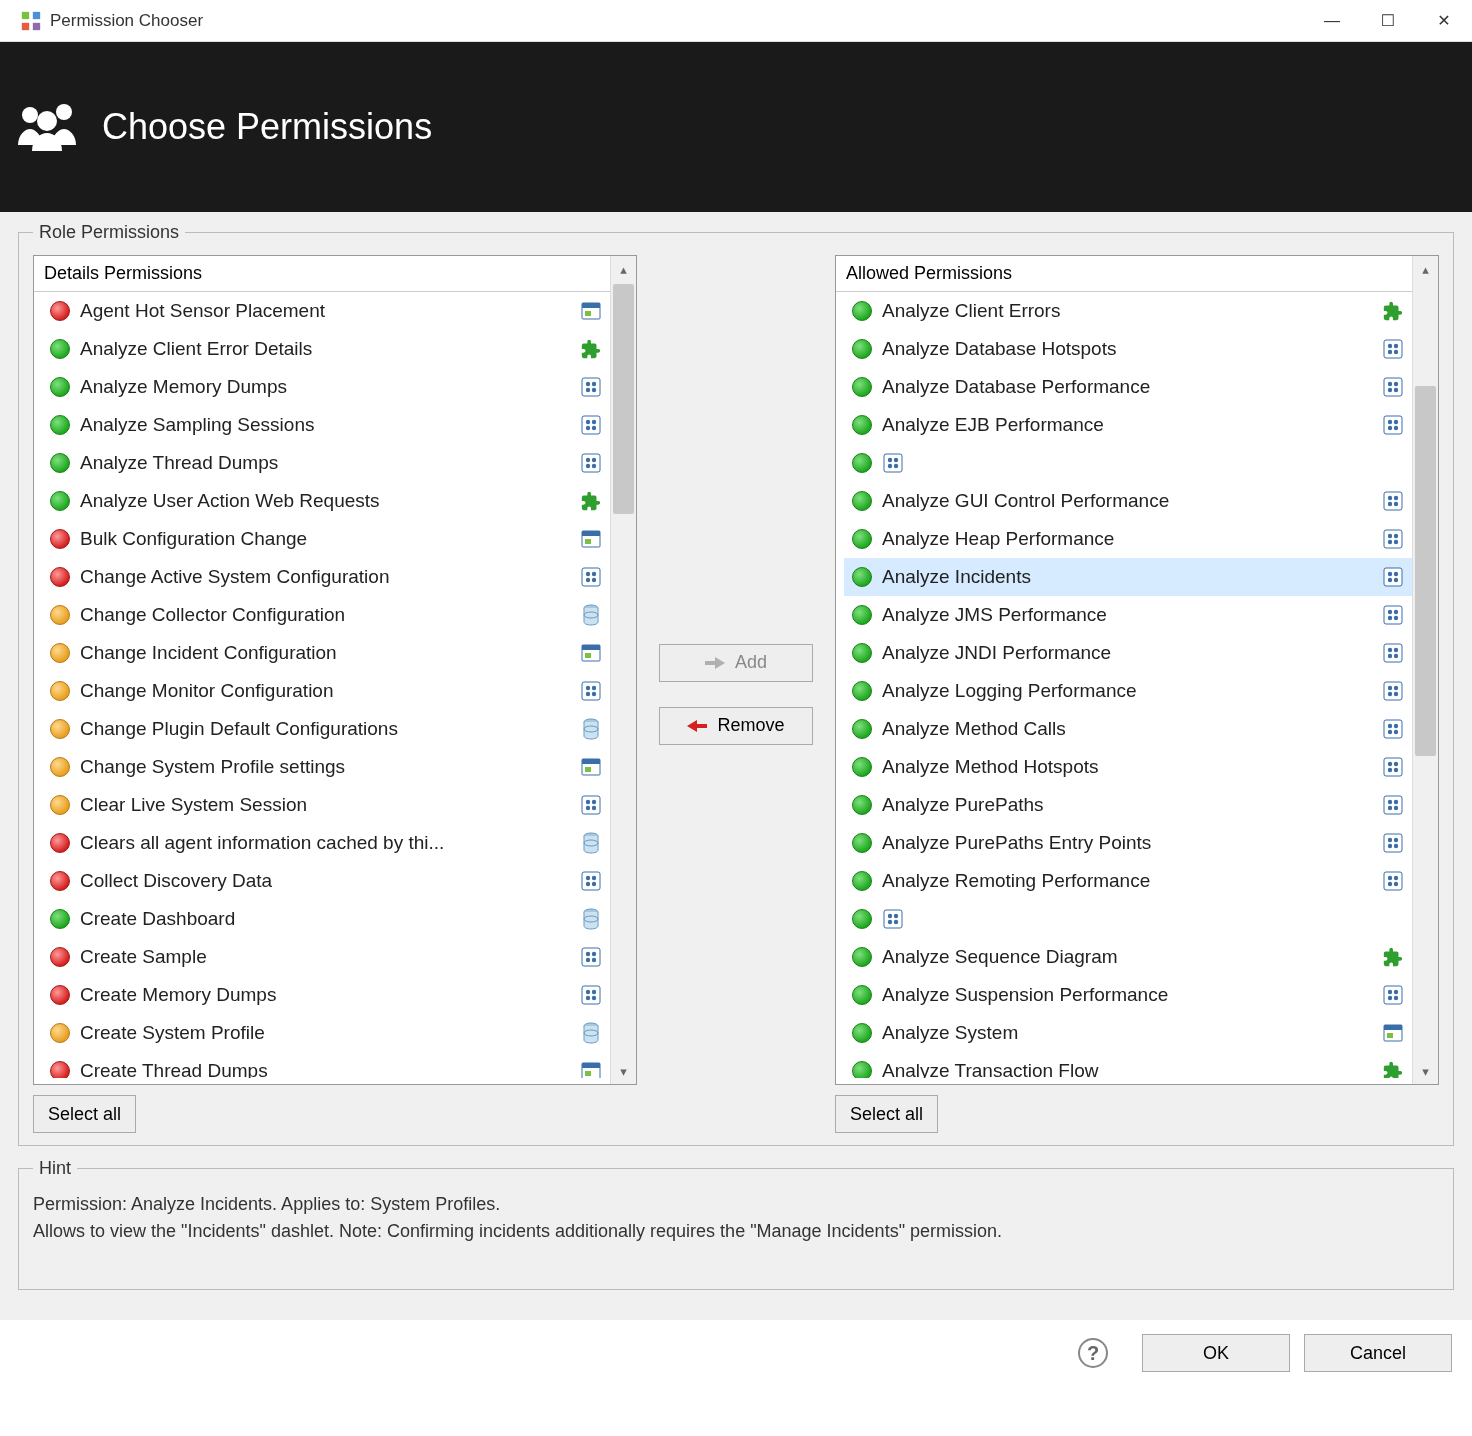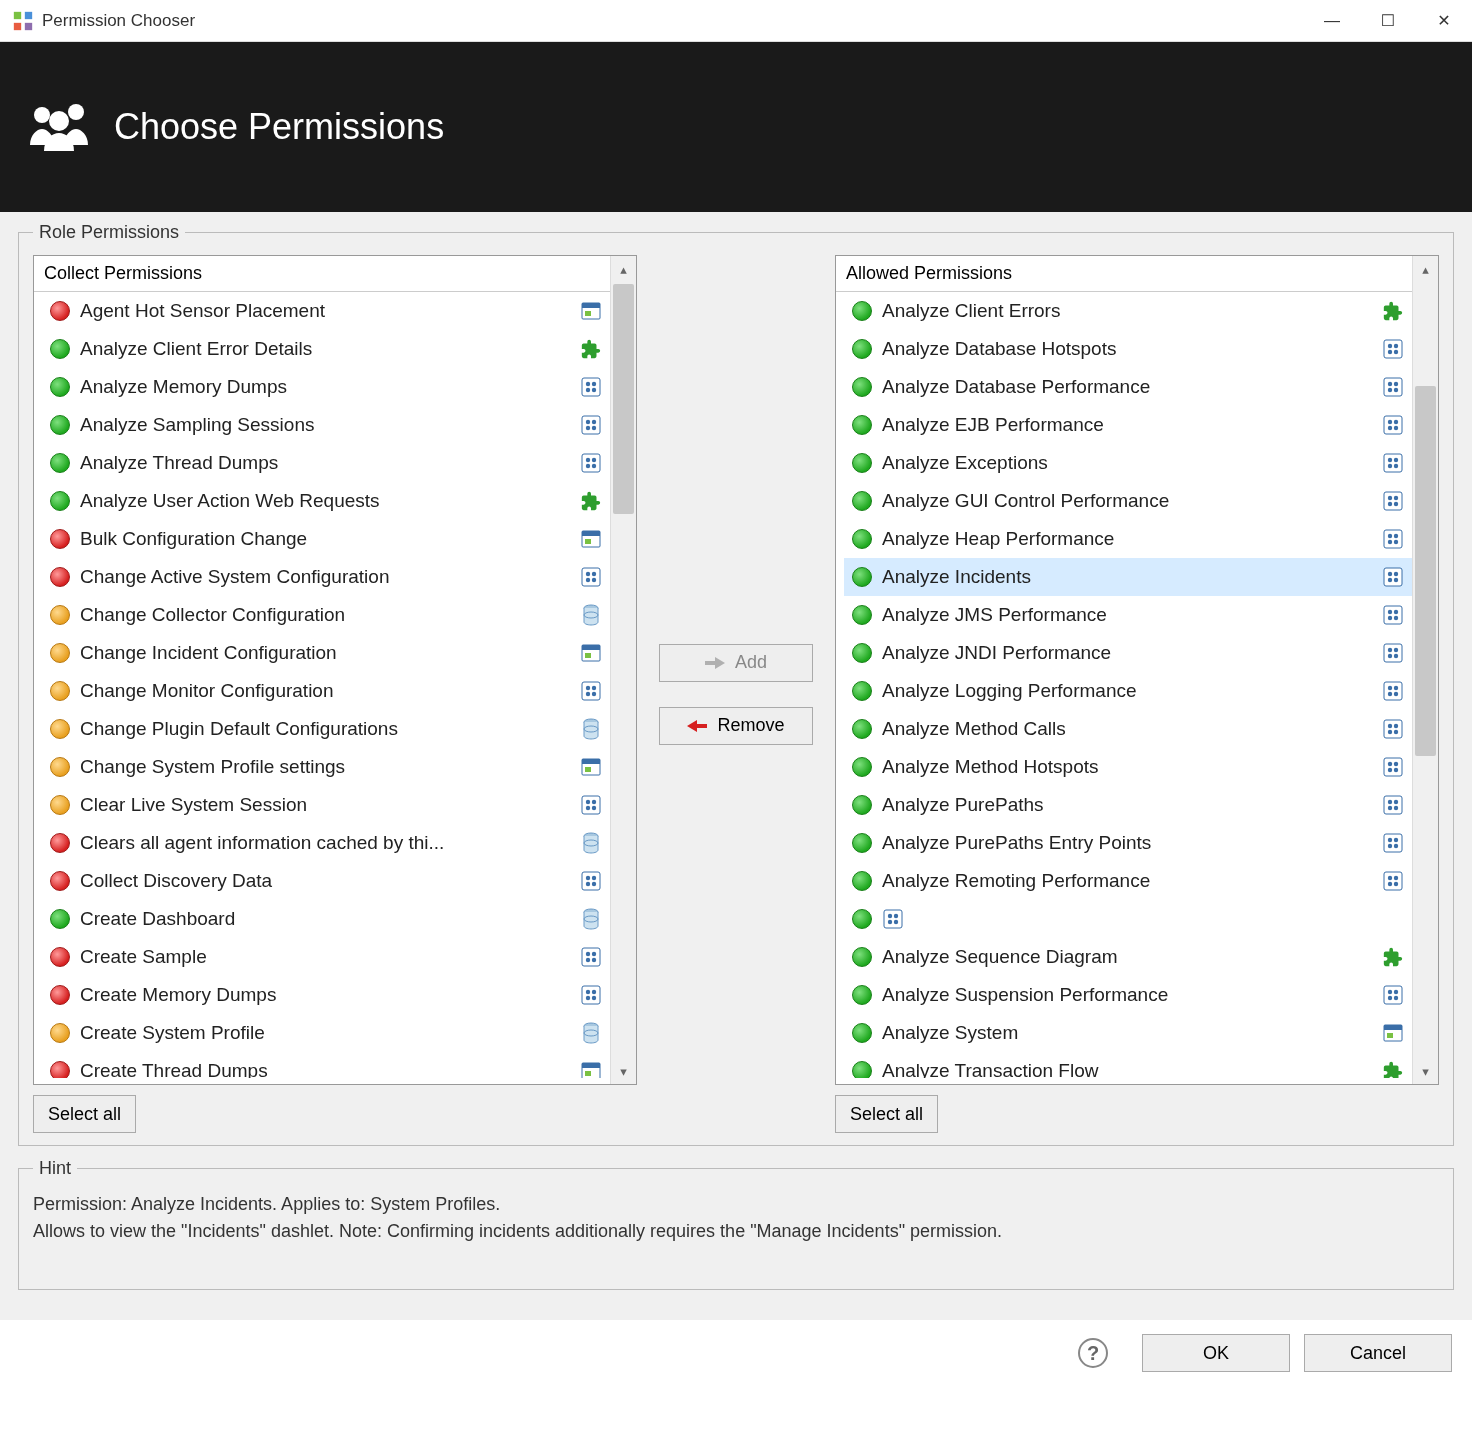--- a/index.html
+++ b/index.html
@@ -1,23 +1,23 @@
 <!DOCTYPE html>
 <html><head>
 <meta charset="utf-8">
 <style>
 * { box-sizing: border-box; margin: 0; padding: 0; }
 body { font-family: "Segoe UI", Arial, sans-serif; font-size: 18px; background: #fff; width: 1472px; height: 1436px; }
 
-.titlebar { height: 42px; background: #fff; display: flex; align-items: center; padding: 0 0 0 12px; border-bottom: 1px solid #ddd; }
+.titlebar { height: 42px; background: #fff; display: flex; align-items: center; padding: 0 0 0 20px; border-bottom: 1px solid #ddd; }
 .titlebar .app-icon { width: 22px; height: 22px; margin-right: 8px; }
 .titlebar .title { flex: 1; font-size: 17px; color: #333; }
 .titlebar .win-btn { width: 56px; height: 42px; display: flex; align-items: center; justify-content: center; font-size: 16px; color: #333; }
 
-.banner { background: #1a1a1a; color: #fff; height: 170px; display: flex; align-items: center; padding: 0 28px; }
+.banner { background: #1a1a1a; color: #fff; height: 170px; display: flex; align-items: center; padding: 0 16px; }
 .banner .group-icon { margin-right: 24px; }
 .banner h1 { font-size: 36px; font-weight: 400; }
 
 .content { background: #f0f0f0; padding: 10px 18px 18px 18px; }
 fieldset { border: 1px solid #bbb; padding: 12px 14px; margin-bottom: 12px; background: #f0f0f0; position: relative; }
 fieldset > legend { font-size: 18px; color: #333; padding: 0 6px; }
 
 .perm-grid { display: flex; gap: 14px; }
 .perm-col { flex: 1; display: flex; flex-direction: column; }
 .middle-col { flex: 0 0 170px; display: flex; flex-direction: column; justify-content: center; align-items: center; gap: 25px; }
@@ -94,21 +94,21 @@
 <div class="content">
 
 <fieldset>
   <legend>Role Permissions</legend>
 
   <div class="perm-grid">
 
     <div class="perm-col">
       <div class="listbox-wrap">
         <div class="listbox">
-          <div class="list-header">Collect Permissions</div>
+          <div class="list-header">Details Permissions</div>
           <div class="list-body" id="denied-body">
                 <div class="perm-row">
                   <span class="dot red"></span>
                   <span class="perm-label">Agent Hot Sensor Placement</span>
                   <span class="perm-type-icon">
                     <svg class="ico-win" viewBox="0 0 20 18">
                       <rect x="1" y="1" width="18" height="16" rx="1" fill="#fff" stroke="#3a6ea8"></rect>
                       <rect x="1" y="1" width="18" height="5" fill="#3a6ea8"></rect>
                       <rect x="4" y="9" width="6" height="5" fill="#7ac142"></rect>
                     </svg>
@@ -424,21 +424,20 @@
                       <rect x="1" y="1" width="18" height="18" rx="2" fill="#fff" stroke="#3a6ea8"></rect>
                       <circle cx="7" cy="7" r="2.2" fill="#3a6ea8"></circle>
                       <circle cx="13" cy="7" r="2.2" fill="#3a6ea8"></circle>
                       <circle cx="7" cy="13" r="2.2" fill="#3a6ea8"></circle>
                       <circle cx="13" cy="13" r="2.2" fill="#3a6ea8"></circle>
                     </svg>
                   </span>
                 </div>
                 <div class="perm-row">
                   <span class="dot green"></span>
-                  <span class="perm-label">Analyze Exceptions</span>
                   <span class="perm-type-icon">
                     <svg class="ico-blue" viewBox="0 0 20 20">
                       <rect x="1" y="1" width="18" height="18" rx="2" fill="#fff" stroke="#3a6ea8"></rect>
                       <circle cx="7" cy="7" r="2.2" fill="#3a6ea8"></circle>
                       <circle cx="13" cy="7" r="2.2" fill="#3a6ea8"></circle>
                       <circle cx="7" cy="13" r="2.2" fill="#3a6ea8"></circle>
                       <circle cx="13" cy="13" r="2.2" fill="#3a6ea8"></circle>
                     </svg>
                   </span>
                 </div>

